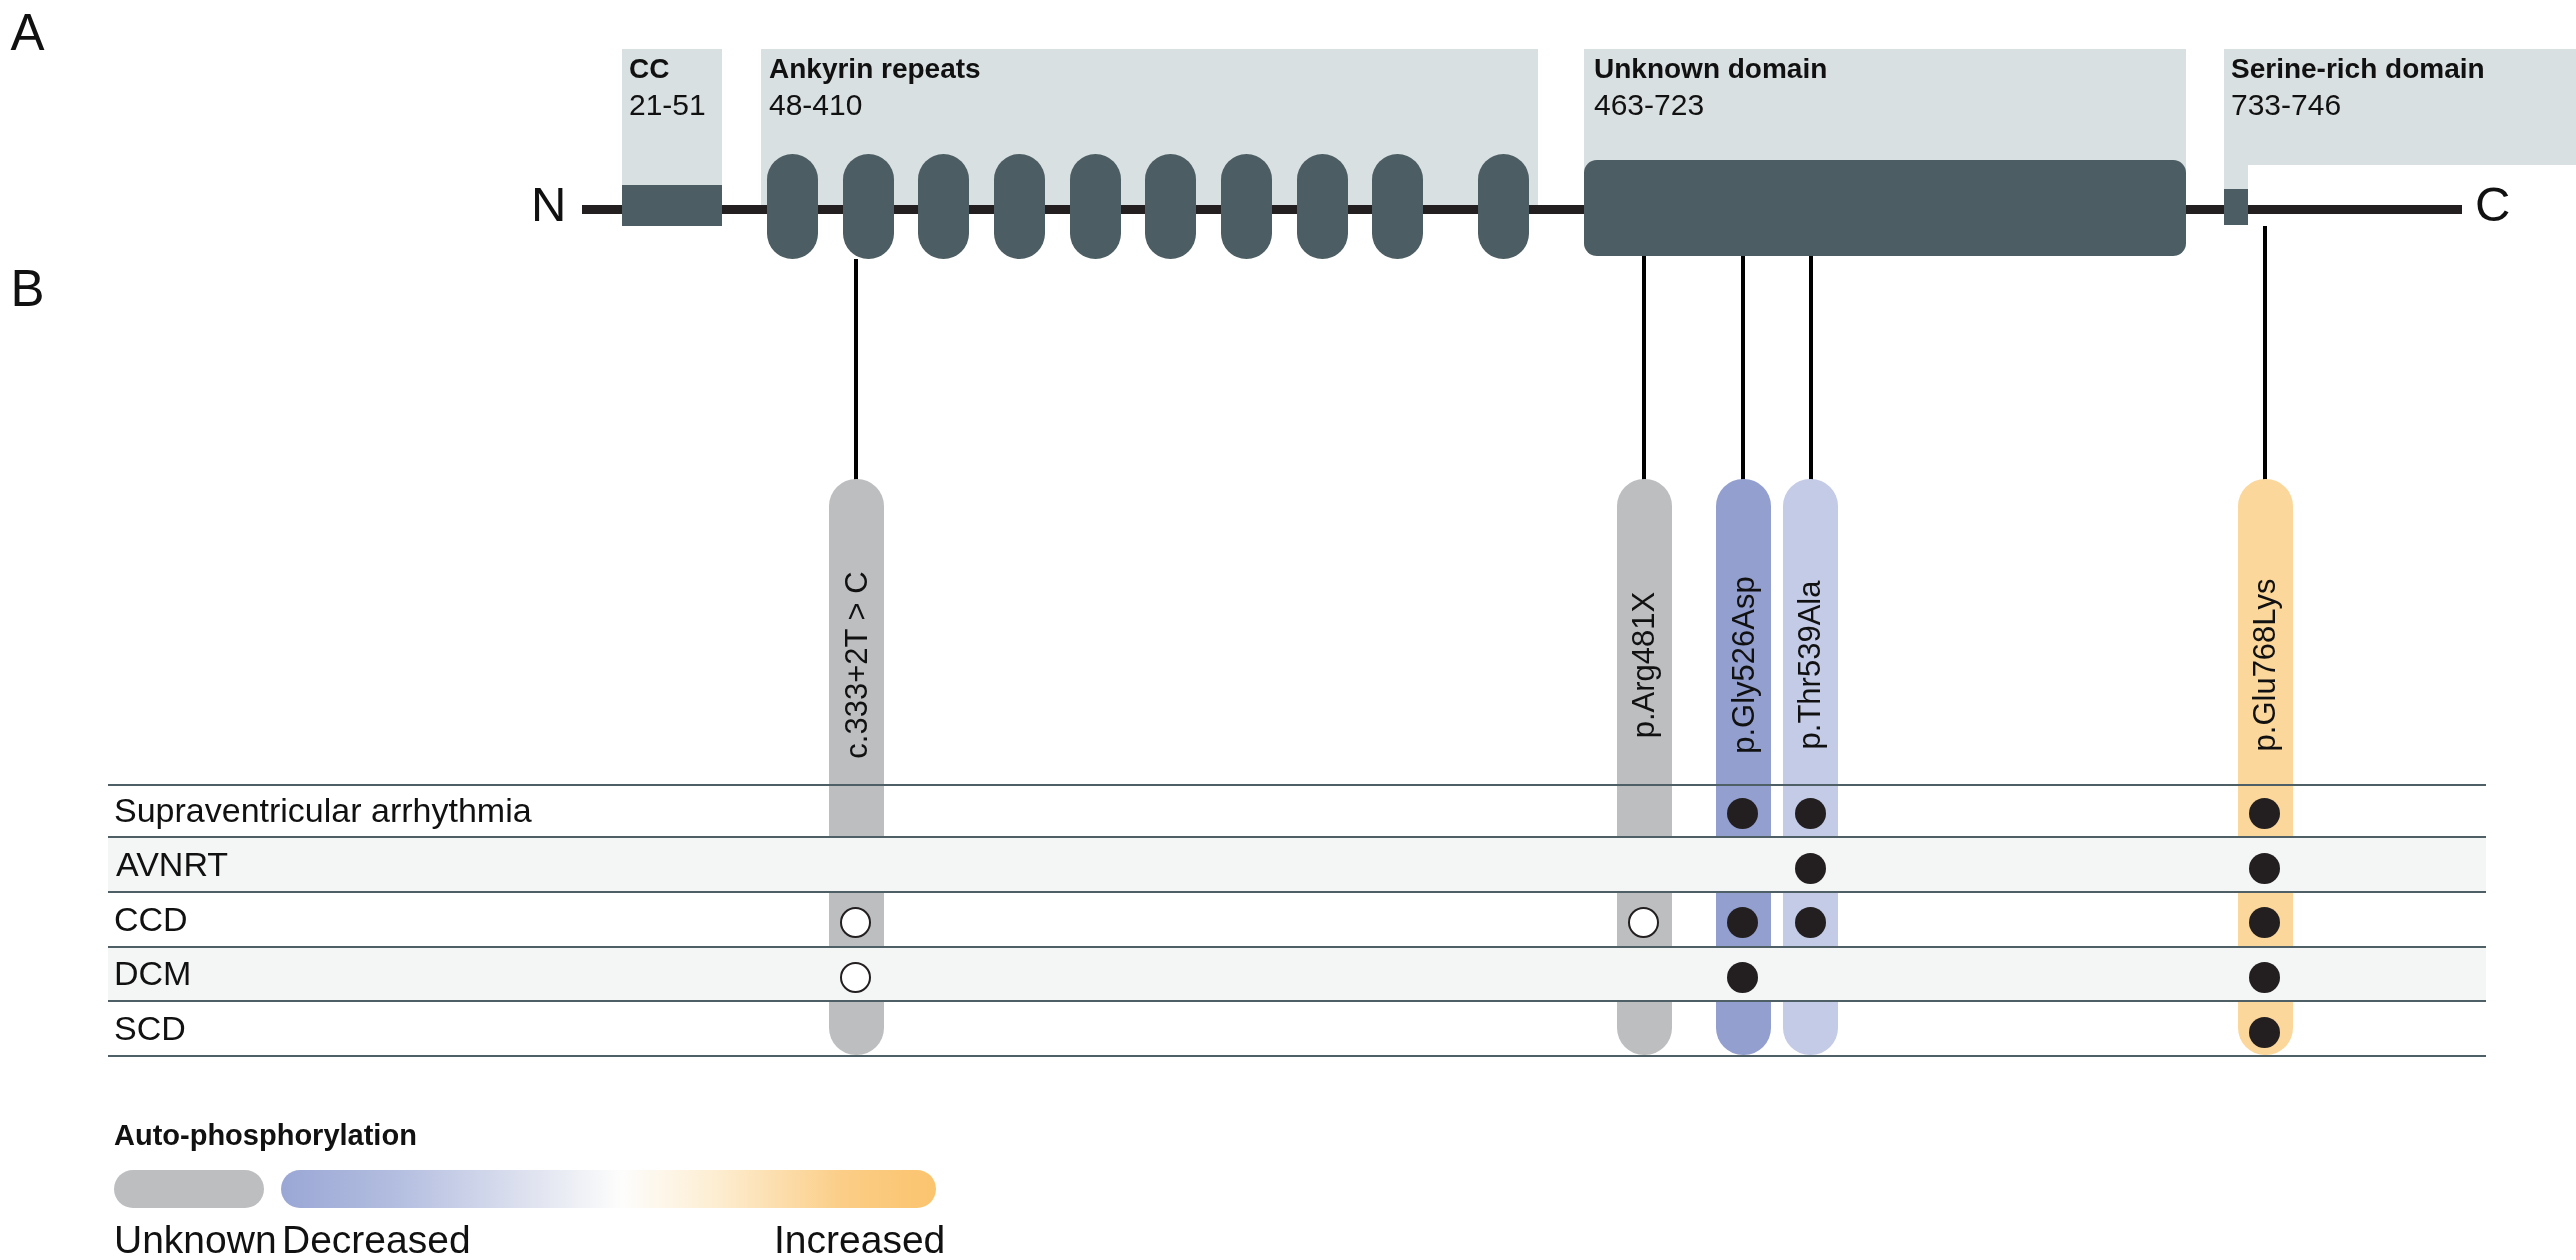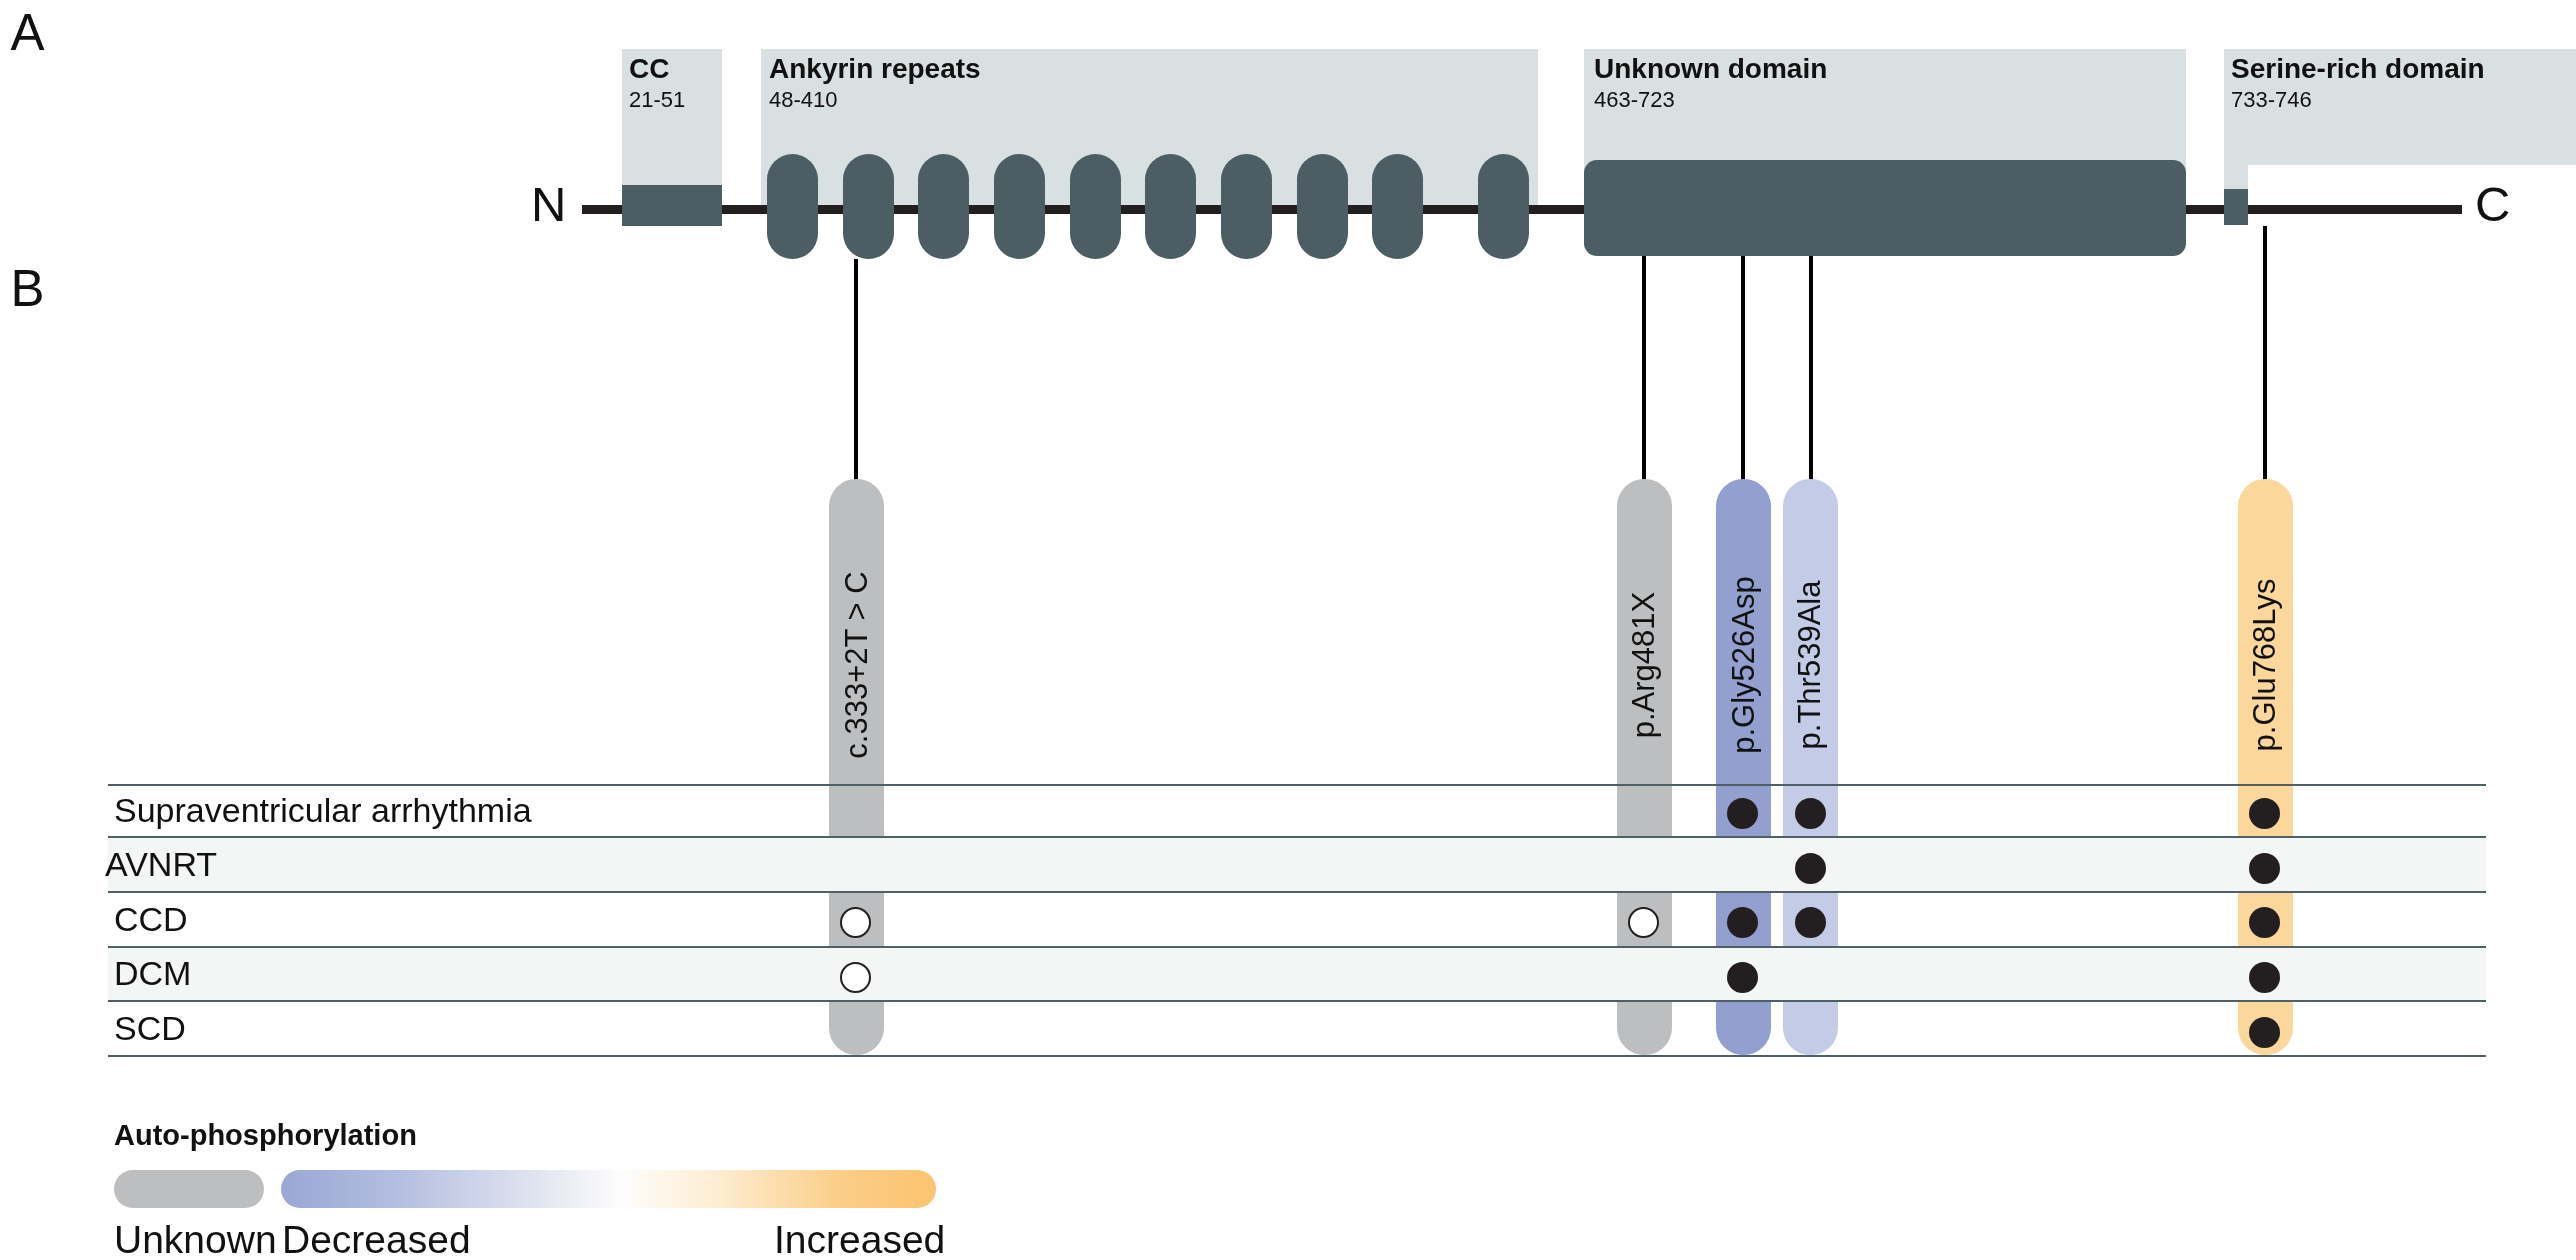--- a/index.html
+++ b/index.html
@@ -7,21 +7,21 @@
        font-family:"Liberation Sans","DejaVu Sans",sans-serif;color:#111111;}
 
   .abs{position:absolute;}
 
   
   .panel-letter{font-size:51px;line-height:1;color:#111;}
 
   
   .domain-box{background:#d9e0e2;}
   .domain-name{font-weight:bold;font-size:28px;line-height:1.08;white-space:nowrap;}
-  .domain-range{font-size:22px;line-height:1.12;white-space:nowrap;}
+  .domain-range{font-size:30px;line-height:1.12;white-space:nowrap;}
 
   
   .backbone{background:#231f20;height:9.3px;}
   .term-letter{font-size:49px;line-height:1;color:#111;}
 
   .cc-block{background:#4c5e63;}
   .ank-rep{background:#4c5e63;border-radius:25.6px;}
   .kinase-block{background:#4c5e63;border-radius:12.8px;}
   .ser-block{background:#4c5e63;}
 
@@ -144,21 +144,21 @@
 <div class="abs row-band" style="left:108px;top:946px;width:2378px;height:55px;"></div>
 
 <div class="abs row-line" style="left:108px;top:784px;width:2378px;"></div>
 <div class="abs row-line" style="left:108px;top:836px;width:2378px;"></div>
 <div class="abs row-line" style="left:108px;top:891px;width:2378px;"></div>
 <div class="abs row-line" style="left:108px;top:946px;width:2378px;"></div>
 <div class="abs row-line" style="left:108px;top:1000px;width:2378px;"></div>
 <div class="abs row-line" style="left:108px;top:1055px;width:2378px;"></div>
 
 <div class="abs row-label" style="left:114px;top:793px;">Supraventricular arrhythmia</div>
-<div class="abs row-label" style="left:105px;top:847px;">AVNRT</div>
+<div class="abs row-label" style="left:116px;top:847px;">AVNRT</div>
 <div class="abs row-label" style="left:114px;top:902px;">CCD</div>
 <div class="abs row-label" style="left:114px;top:956px;">DCM</div>
 <div class="abs row-label" style="left:114px;top:1011px;">SCD</div>
 
 <div class="abs dot filled" style="left:1727px;top:798px;width:31px;height:31px;"></div>
 <div class="abs dot filled" style="left:1795px;top:798px;width:31px;height:31px;"></div>
 <div class="abs dot filled" style="left:2249px;top:798px;width:31px;height:31px;"></div>
 
 <div class="abs dot filled" style="left:1795px;top:853px;width:31px;height:31px;"></div>
 <div class="abs dot filled" style="left:2249px;top:853px;width:31px;height:31px;"></div>

